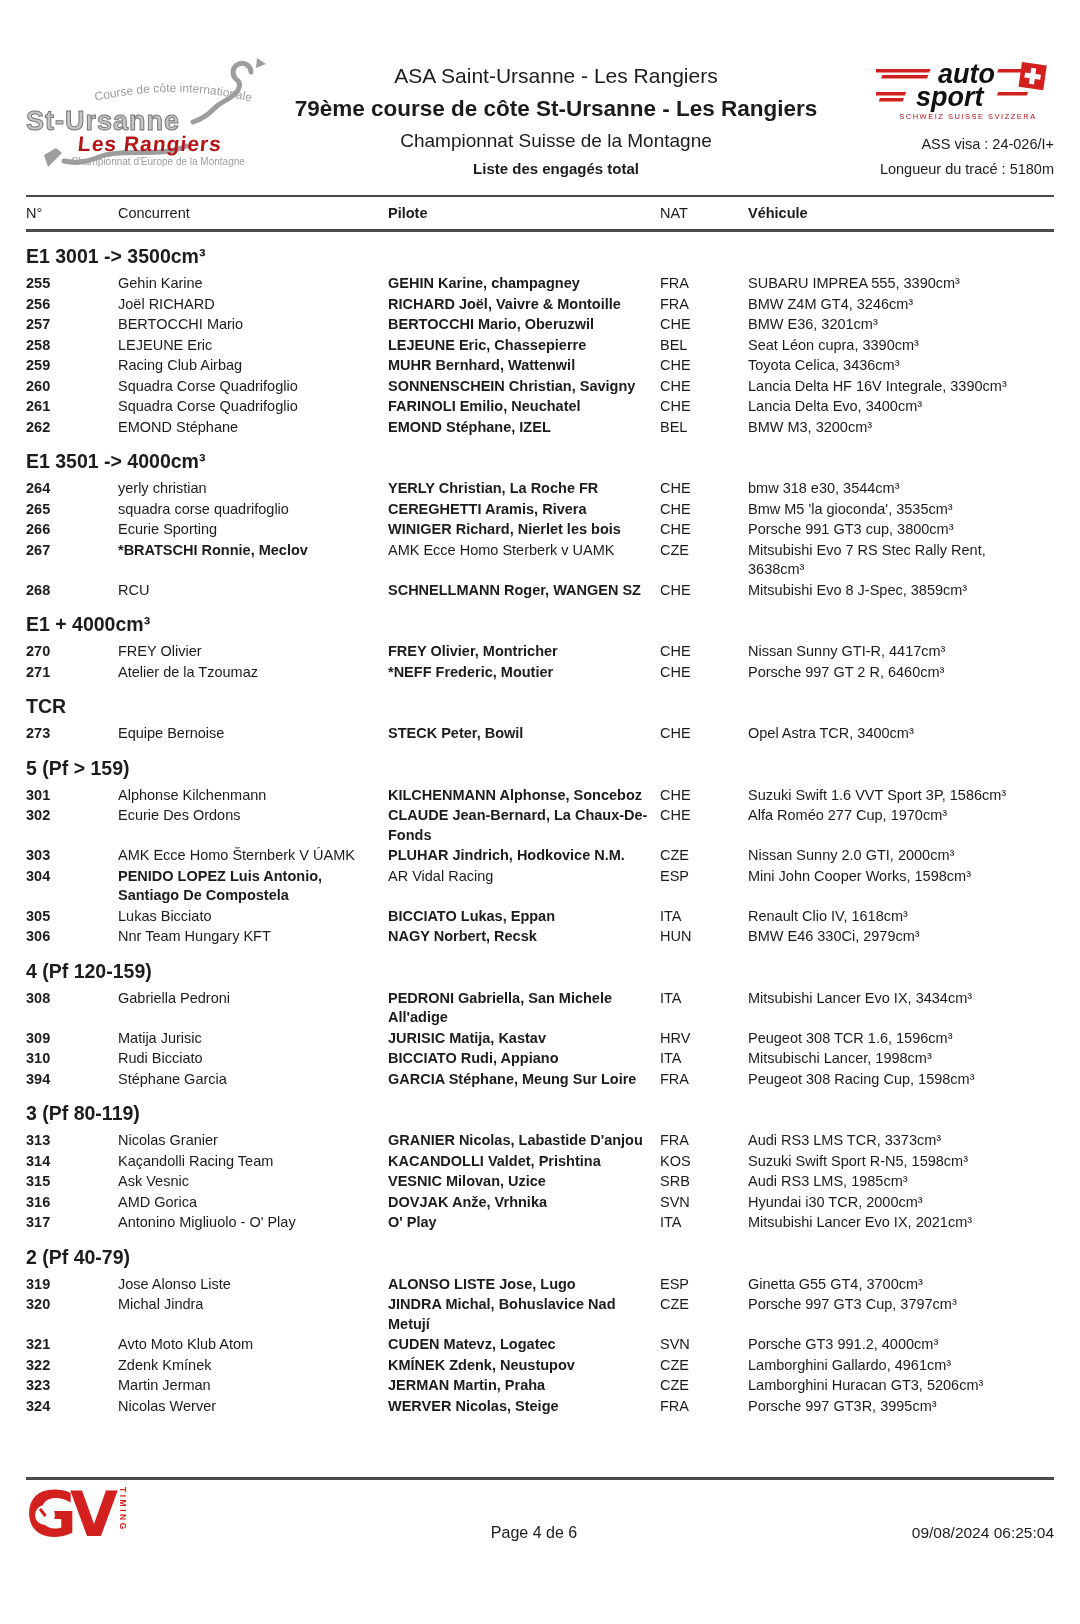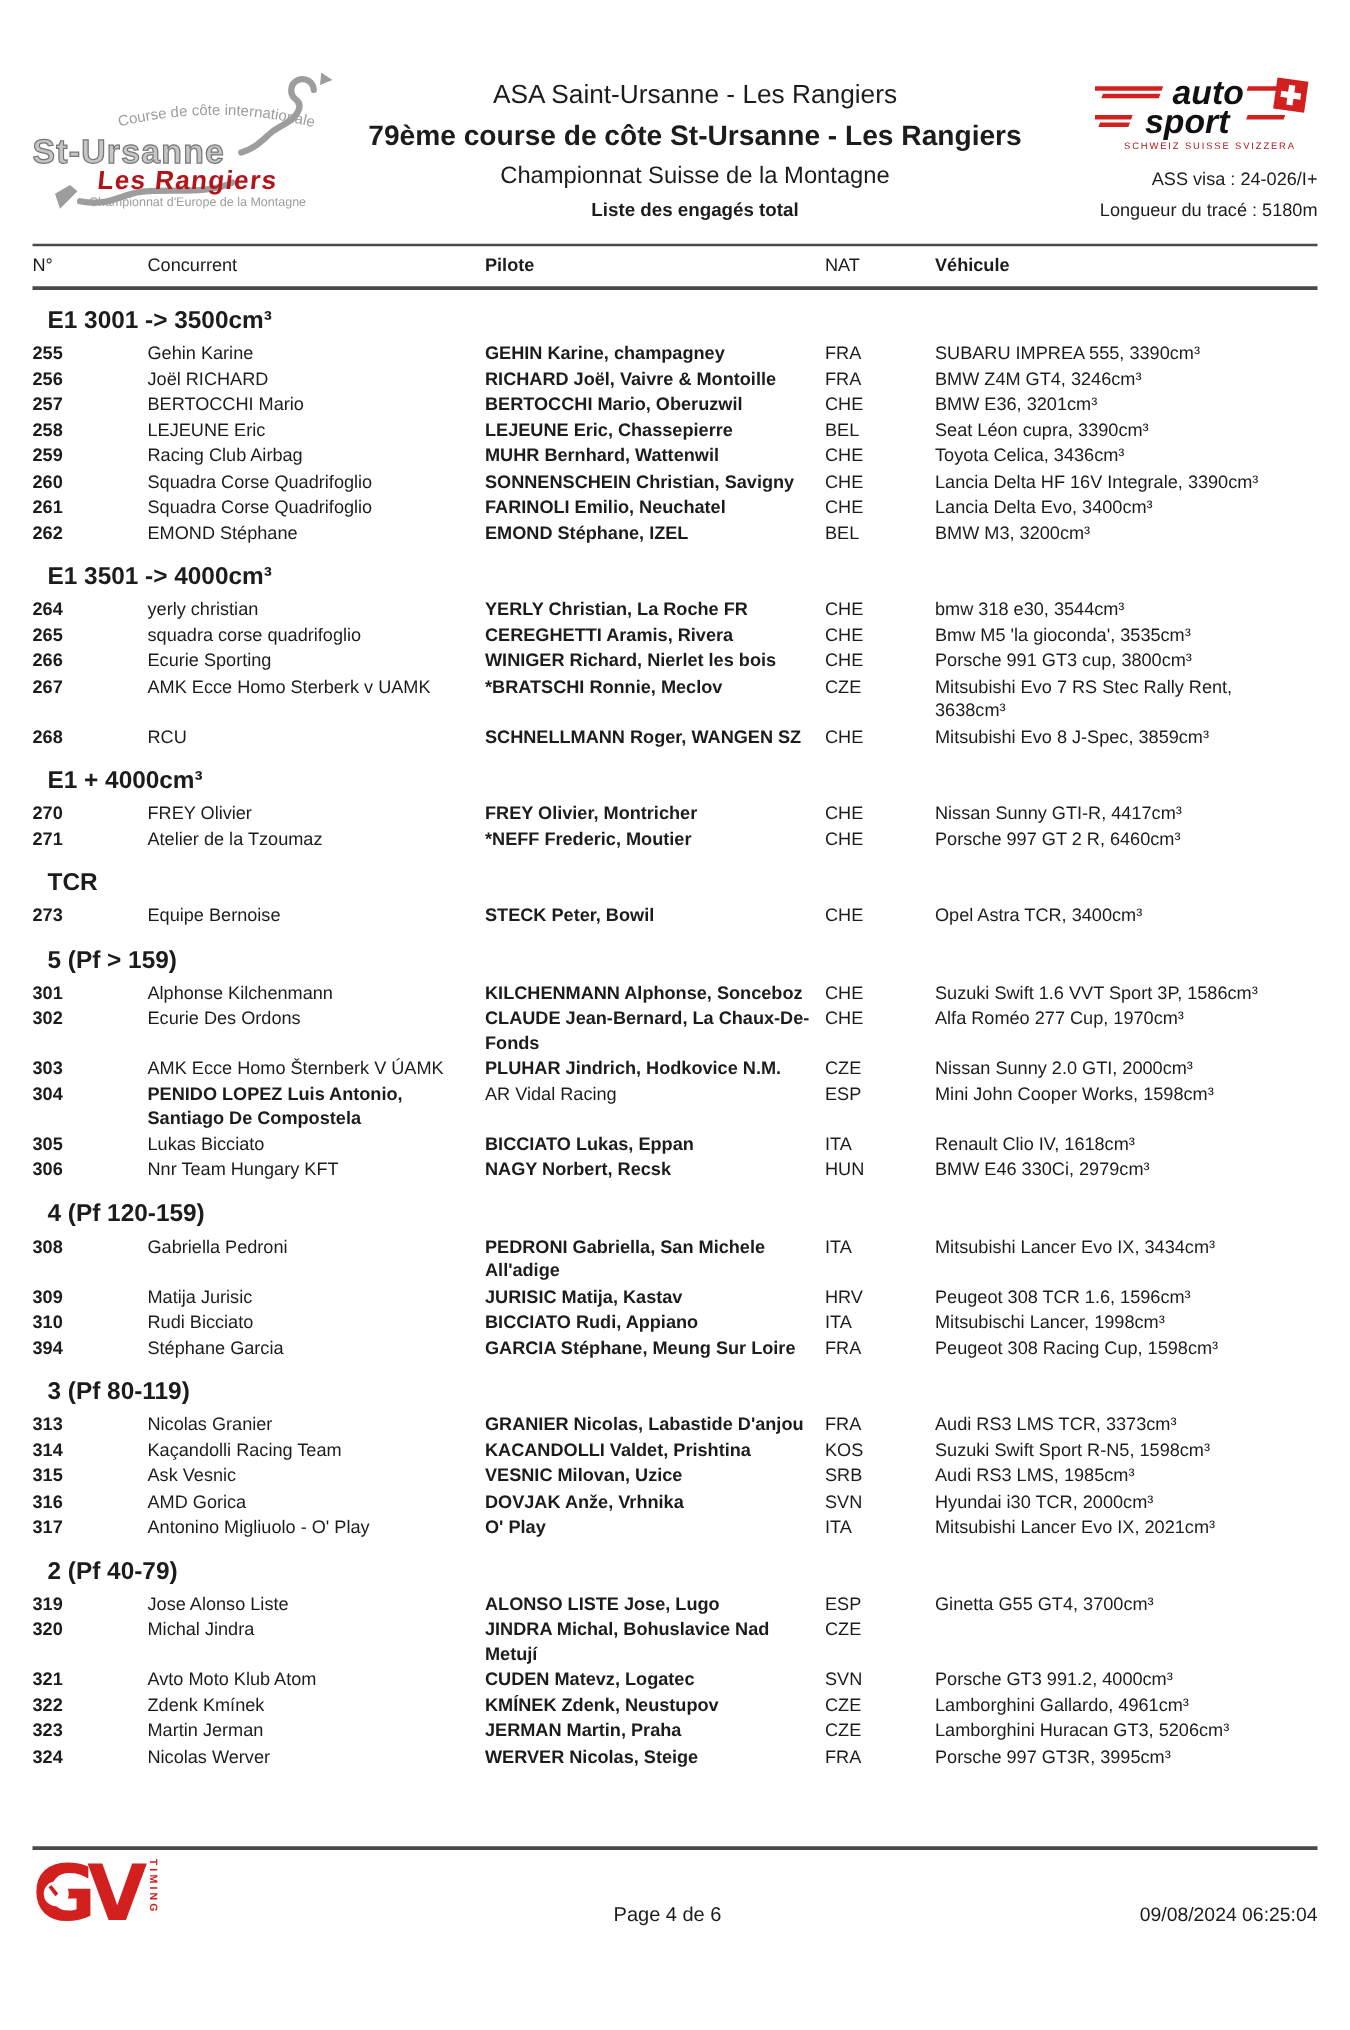--- a/index.html
+++ b/index.html
@@ -34,21 +34,21 @@
   .table-head{
     margin:18px 26px 0 26px;
     border-top:2px solid var(--rule);
     border-bottom:3px solid var(--rule);
     padding:8px 0 8px 0;
     display:grid;grid-template-columns:92px 270px 272px 88px auto;
     font-size:14.5px;
   }
   .table-head .bold{font-weight:bold;}
   .entries{margin:0 26px;}
-  .section-title{font-size:19.5px;font-weight:bold;margin:14px 0 7px 12px;line-height:21px;}
+  .section-title{font-size:19.5px;font-weight:bold;margin:14px 0 7px 0;line-height:21px;}
   .row{
     display:grid;grid-template-columns:92px 270px 272px 88px auto;
     font-size:14.5px;line-height:19.5px;margin-bottom:1px;
   }
   .cell{padding-right:10px;}
   .cell.num,.cell.pilote{font-weight:bold;}
   
   .footer{position:absolute;left:26px;right:26px;top:1477px;border-top:3px solid var(--rule);}
   .footer-inner{position:relative;height:80px;}
   .page-info{position:absolute;left:0;right:12px;top:44px;text-align:center;font-size:16px;}
@@ -212,22 +212,22 @@
       </div>
       <div class="row">
         <div class="cell num">266</div>
         <div class="cell concurrent">Ecurie Sporting</div>
         <div class="cell pilote">WINIGER Richard, Nierlet les bois</div>
         <div class="cell nat">CHE</div>
         <div class="cell vehicule">Porsche 991 GT3 cup, 3800cm³</div>
       </div>
       <div class="row">
         <div class="cell num">267</div>
+        <div class="cell pilote">*BRATSCHI Ronnie, Meclov</div>
         <div class="cell concurrent">AMK Ecce Homo Sterberk v UAMK</div>
-        <div class="cell pilote">*BRATSCHI Ronnie, Meclov</div>
         <div class="cell nat">CZE</div>
         <div class="cell vehicule">Mitsubishi Evo 7 RS Stec Rally Rent, 3638cm³</div>
       </div>
       <div class="row">
         <div class="cell num">268</div>
         <div class="cell concurrent">RCU</div>
         <div class="cell pilote">SCHNELLMANN Roger, WANGEN SZ</div>
         <div class="cell nat">CHE</div>
         <div class="cell vehicule">Mitsubishi Evo 8 J-Spec, 3859cm³</div>
       </div>
@@ -368,20 +368,21 @@
         <div class="cell concurrent">Jose Alonso Liste</div>
         <div class="cell pilote">ALONSO LISTE Jose, Lugo</div>
         <div class="cell nat">ESP</div>
         <div class="cell vehicule">Ginetta G55 GT4, 3700cm³</div>
       </div>
       <div class="row">
         <div class="cell num">320</div>
         <div class="cell concurrent">Michal Jindra</div>
         <div class="cell pilote">JINDRA Michal, Bohuslavice Nad Metují</div>
         <div class="cell nat">CZE</div>
+        <div class="cell vehicule">Porsche 997 GT3 Cup, 3797cm³</div>
       </div>
       <div class="row">
         <div class="cell num">321</div>
         <div class="cell concurrent">Avto Moto Klub Atom</div>
         <div class="cell pilote">CUDEN Matevz, Logatec</div>
         <div class="cell nat">SVN</div>
         <div class="cell vehicule">Porsche GT3 991.2, 4000cm³</div>
       </div>
       <div class="row">
         <div class="cell num">322</div>

